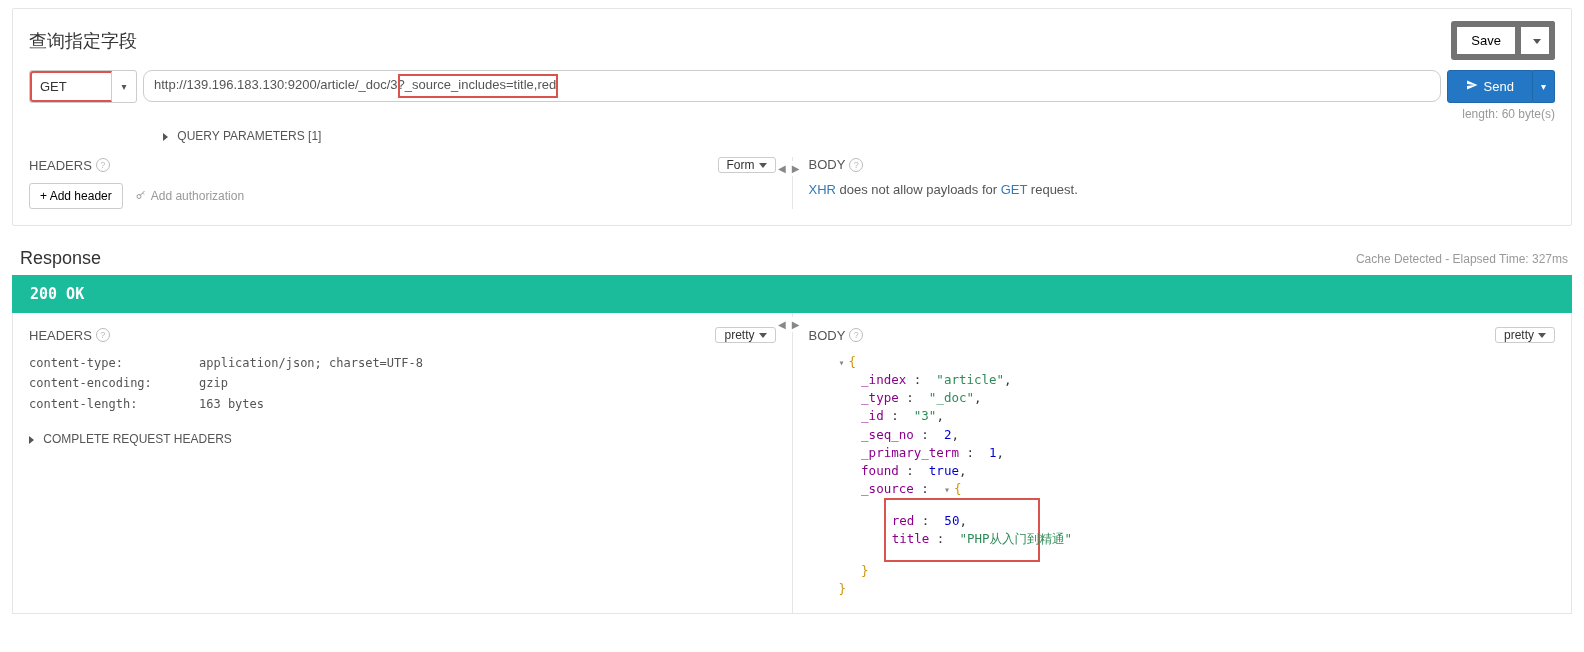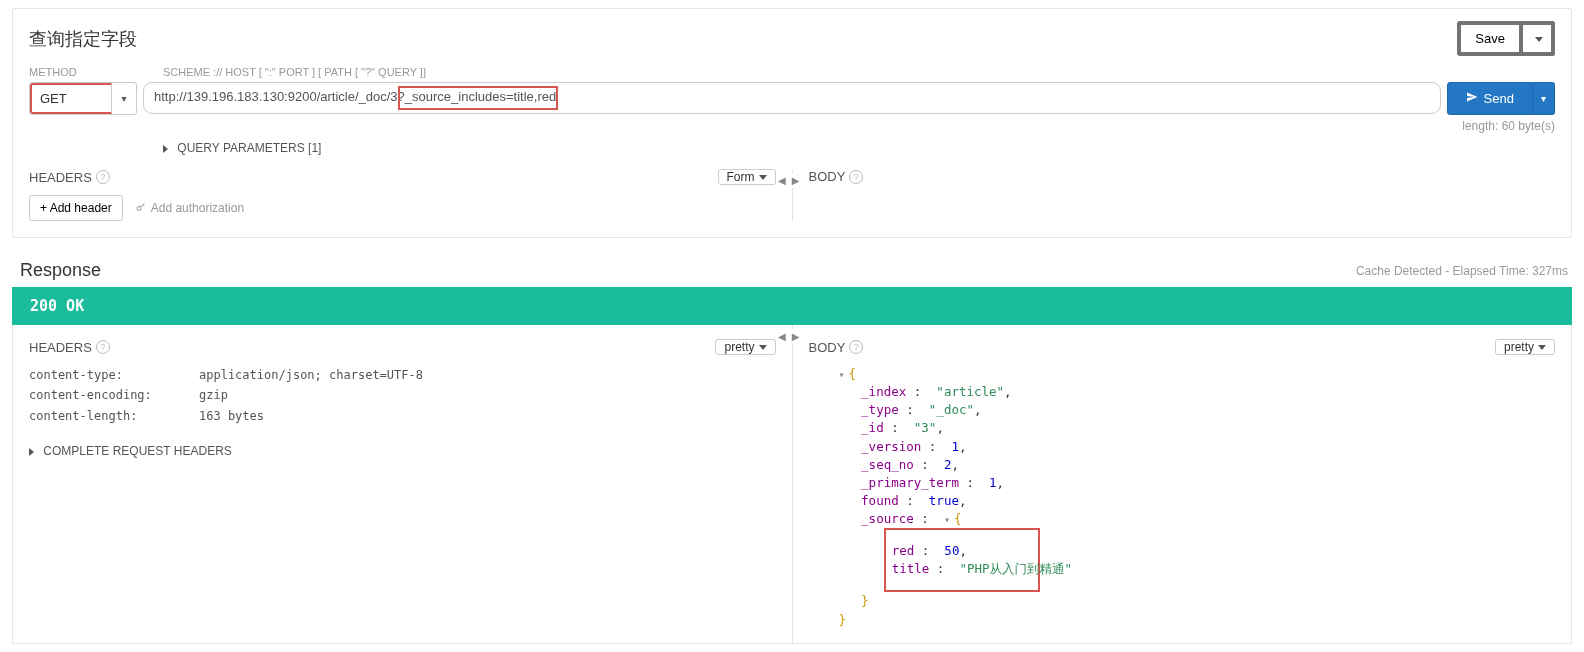--- a/index.html
+++ b/index.html
@@ -2,21 +2,21 @@
 <html><head>
 <meta charset="utf-8">
 <style>
 * { box-sizing: border-box; margin: 0; padding: 0; }
 body { font-family: -apple-system, BlinkMacSystemFont, "Segoe UI", Helvetica, Arial, sans-serif; font-size: 13px; color: #333; background: #fff; }
 .container { padding: 0; }
 .panel { background: #fff; border: 1px solid #e5e5e5; border-radius: 2px; margin: 8px 12px 12px 12px; padding: 12px 16px 16px 16px; }
 .title-row { display: flex; justify-content: space-between; align-items: center; margin-bottom: 10px; }
 .title { font-size: 18px; font-weight: 500; color: #333; }
 .save-group { display: flex; }
-.btn { background: #fff; border: 4px solid #737373; padding: 6px 14px; font-size: 13px; cursor: pointer; border-radius: 3px; }
+.btn { background: #fff; border: 6px solid #737373; padding: 6px 14px; font-size: 13px; cursor: pointer; border-radius: 3px; }
 .btn-split-left { border-top-right-radius: 0; border-bottom-right-radius: 0; }
 .btn-split-right { border-top-left-radius: 0; border-bottom-left-radius: 0; border-left: 0; padding: 6px 8px; }
 .label-row { display: flex; gap: 0; align-items: flex-end; margin-bottom: 4px; }
 .label { font-size: 11px; color: #999; text-transform: uppercase; }
 .label-method { width: 130px; }
 .label-url { flex: 1; margin-left: 4px; }
 .input-row { display: flex; gap: 6px; align-items: stretch; }
 .method-select { display: flex; width: 108px; border: 1px solid #ccc; border-radius: 3px; }
 .method-value { flex: 1; padding: 6px 8px; border: 2px solid #d9534f; border-right: 1px solid #ccc; border-top-left-radius: 3px; border-bottom-left-radius: 3px; }
 .method-caret { width: 24px; display: flex; align-items: center; justify-content: center; font-size: 10px; color: #555; }
@@ -73,24 +73,20 @@
 <div class="container">
   <div class="panel">
     <div class="title-row">
       <div class="title">查询指定字段</div>
       <div class="save-group">
         <button class="btn btn-split-left">Save</button>
         <button class="btn btn-split-right"><span class="caret-down-sm"></span></button>
       </div>
     </div>
 
-    <div class="label-row">
-      <div class="label label-method">METHOD</div>
-      <div class="label label-url">SCHEME :// HOST [ ":" PORT ] [ PATH [ "?" QUERY ]]</div>
-    </div>
 
     <div class="input-row">
       <div class="method-select">
         <div class="method-value">GET</div>
         <div class="method-caret">▾</div>
       </div>
       <div class="url-input">
         <span class="url-text">http://139.196.183.130:9200/article/_doc/3?_source_includes=title,red</span>
         <div class="url-highlight-box"></div>
       </div>
@@ -143,20 +139,23 @@
           </div>
         </div>
       </div>
       <div class="col col-right">
         <div class="section-header">
           <div class="section-title">
             <span>BODY</span>
             <span class="help-icon">?</span>
           </div>
         </div>
+        <div class="body-text">
+          <span class="link">XHR</span><span> does not allow payloads for </span><span class="link">GET</span><span> request.</span>
+        </div>
       </div>
     </div>
   </div>
 
   <div class="response-title-row">
     <div class="response-title">Response</div>
     <div class="response-meta">Cache Detected - Elapsed Time: 327ms</div>
   </div>
 
   <div class="status-bar">200 OK</div>
@@ -196,21 +195,20 @@
         <div class="form-select">
           <span>pretty</span>
             <span class="caret-down-sm"></span>
         </div>
       </div>
       <div class="json-body">
 <div class="json-line"><span class="toggle">▾</span><span class="brace">{</span></div>
 <div class="json-line">   <span class="key">_index</span> <span class="colon">:</span>  <span class="string">"<span>article</span>"</span>,</div>
 <div class="json-line">   <span class="key">_type</span> <span class="colon">:</span>  <span class="string">"<span>_doc</span>"</span>,</div>
 <div class="json-line">   <span class="key">_id</span> <span class="colon">:</span>  <span class="string">"<span>3</span>"</span>,</div>
-<div class="json-line">   <span class="key">_version</span> <span class="colon">:</span>  <span class="num">1</span>,</div>
 <div class="json-line">   <span class="key">_seq_no</span> <span class="colon">:</span>  <span class="num">2</span>,</div>
 <div class="json-line">   <span class="key">_primary_term</span> <span class="colon">:</span>  <span class="num">1</span>,</div>
 <div class="json-line">   <span class="key">found</span> <span class="colon">:</span>  <span class="bool">true</span>,</div>
 <div class="json-line">   <span class="key">_source</span> <span class="colon">:</span>  <span class="toggle">▾</span><span class="brace">{</span></div>
 <div class="json-line">      <span class="json-highlight-box"><span class="key">red</span> <span class="colon">:</span>  <span class="num">50</span>,
 <span class="key">title</span> <span class="colon">:</span>  <span class="string">"<span>PHP从入门到精通</span>"</span></span></div>
 <div class="json-line">   <span class="brace">}</span></div>
 <div class="json-line"><span class="brace">}</span></div>
       </div>
     </div>

